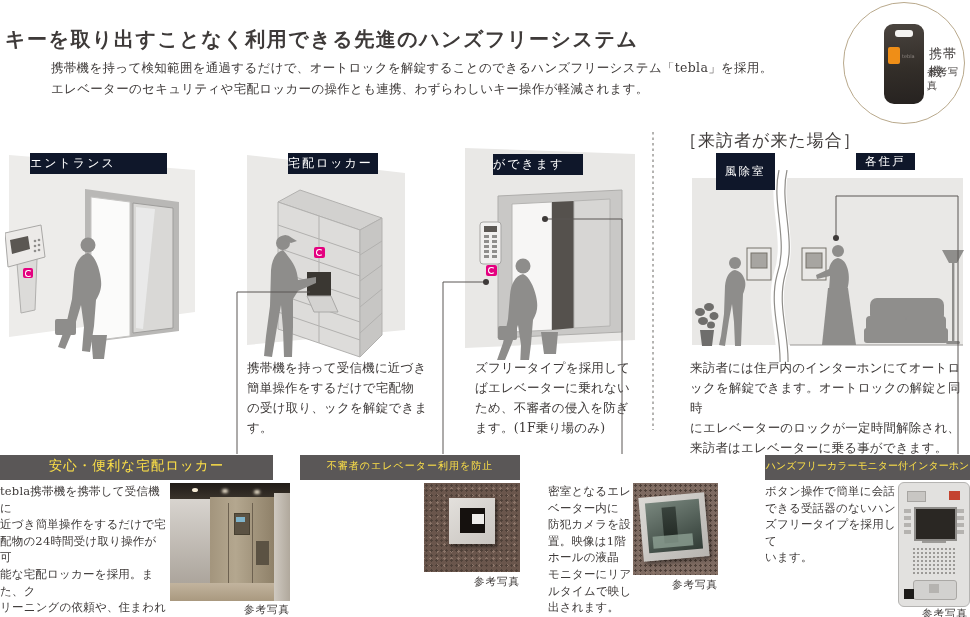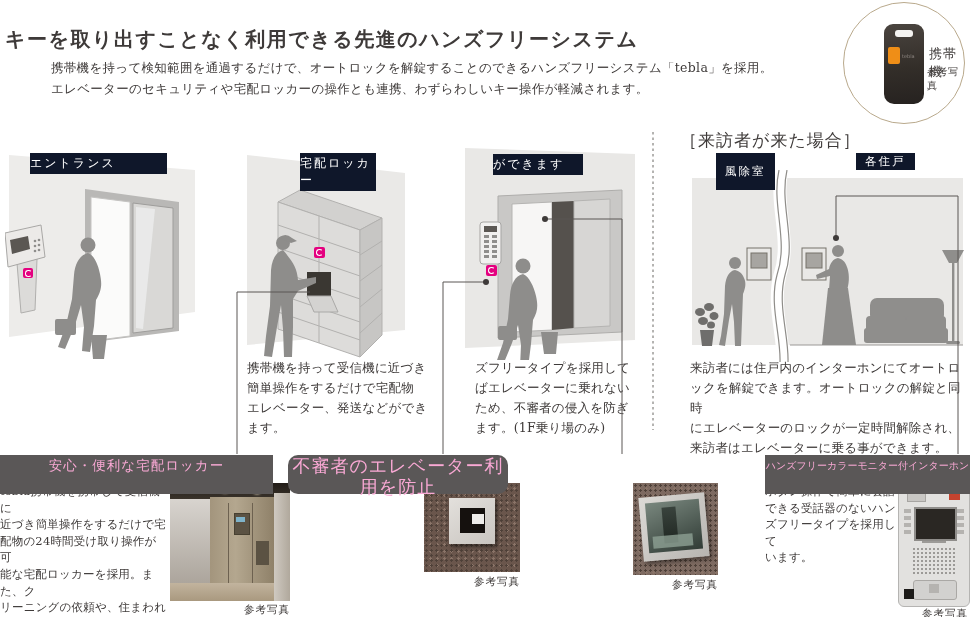--- a/index.html
+++ b/index.html
@@ -5,22 +5,22 @@
   html,body{margin:0;padding:0;background:#fff;}
   .page{position:relative;width:970px;height:617px;background:#fff;overflow:hidden;
         font-family:"DejaVu Serif","Liberation Serif",serif;color:#3e3a39;}
   .abs{position:absolute;}
   .page-title{left:5px;top:26px;font-size:20px;font-weight:bold;letter-spacing:1.5px;}
   .page-intro{left:5px;top:57px;font-size:12.5px;line-height:21px;letter-spacing:.3px;white-space:pre-line;margin-left:46px;}
   
   .scene-label{background:#0f172a;color:#fff;font-size:12px;letter-spacing:2px;
                padding:2px 0;text-align:left;z-index:6;}
   
-  .sec-header{background:#5a5757;color:#f9a8d4;font-size:13px;letter-spacing:1px;
-              text-align:center;height:39px;line-height:21px;z-index:6;}
+  .sec-header{background:#5a5757;color:#fde047;font-size:13px;letter-spacing:1px;
+              text-align:center;height:25px;line-height:21px;z-index:6;}
   .cap{font-size:12.5px;line-height:20px;letter-spacing:.2px;white-space:pre-line;}
   .sec-body{font-size:11.5px;line-height:16.6px;letter-spacing:.2px;white-space:pre-line;}
   .photo-cap{font-size:10.5px;letter-spacing:1px;text-align:right;}
   .visitor-case{font-size:17px;letter-spacing:1px;}
   svg{display:block;}
   .overlay{pointer-events:none;z-index:5;}
   
   .fob-circle{left:843px;top:2px;width:120px;height:120px;border:1px solid #b9a98c;border-radius:50%;background:#fff;}
   .fob-body{position:absolute;left:40px;top:21px;width:40px;height:80px;border-radius:9px 9px 10px 10px;
             background:linear-gradient(175deg,#4a443f 0%,#332e29 55%,#262220 100%);}
@@ -123,27 +123,27 @@
       </g>
       <rect x="77" y="127" width="24" height="24" fill="#3a3732"></rect>
       <polygon points="77,151 101,151 108,167 84,167" fill="#d4d3d1" stroke="#aaa9a7"></polygon>
     </g>
     <g fill="#8e8d8b">
       <circle cx="53" cy="98" r="7"></circle>
       <path d="M49,93 q6,-6 13,0 l5,3 -6,2 z"></path>
       <path d="M53,105 c-7,2 -11,9 -12,20 l-1,36 -4,30 -2,20 8,1 5,-30 4,-22 2,24 1,28 8,0 1,-30 0,-28 5,-8 18,-8 0,-6 -18,3 c-1,-12 -5,-18 -15,-30 z"></path>
     </g>
   </svg>
-  <div class="abs scene-label" style="left:300px;top:153px;width:76px;">宅配ロッカー</div>
+  <div class="abs scene-label" style="left:288px;top:153px;width:90px;">宅配ロッカー</div>
   <div class="abs tebla-chip" style="left:314px;top:247px;width:11px;height:11px;">
       <i></i>
     </div>
   <div class="abs cap" style="left:247px;top:358px;width:185px;">携帯機を持って受信機に近づき
 簡単操作をするだけで宅配物
-エレベーター、発送などができます。</div>
+の受け取り、ックを解錠できます。</div>
 
   <svg class="abs" width="200" height="220" viewBox="0 0 200 220" style="left:460px;top:140px;">
     <polygon points="5,8 175,14 175,200 5,208" fill="#e9e8e6"></polygon>
     <g>
       <polygon points="38,56 162,50 162,192 38,198" fill="#c9c8c6" stroke="#aeadab"></polygon>
       <polygon points="52,64 92,62 92,190 52,192" fill="#f7f6f5" stroke="#b5b4b2"></polygon>
       <polygon points="92,62 114,61 114,188 92,190" fill="#55514d"></polygon>
       <polygon points="114,61 150,59 150,186 114,188" fill="#d7d6d4" stroke="#b5b4b2"></polygon>
     </g>
     <g>
@@ -252,28 +252,36 @@
     <div class="abs" style="left:40px;top:14px;width:64px;height:92px;background:linear-gradient(90deg,#a3957d,#b4a78f 40%,#8f8169);"></div>
     <div class="abs" style="left:58px;top:20px;width:1px;height:84px;background:#6d6150;box-shadow:24px 0 #6d6150;"></div>
     <div class="abs" style="left:64px;top:30px;width:14px;height:20px;background:#5b5243;border:1px solid #474031;"></div>
     <div class="abs" style="left:66px;top:34px;width:9px;height:5px;background:#7fb3c9;"></div>
     <div class="abs" style="left:86px;top:58px;width:13px;height:24px;background:#5b5243;"></div>
     <div class="abs" style="left:104px;top:10px;width:16px;height:108px;background:linear-gradient(90deg,#cfc9c1,#b0a89c);"></div>
     <div class="abs" style="left:0;top:100px;width:104px;height:18px;background:linear-gradient(180deg,#c2b49e,#a9997f);"></div>
   </div>
   <div class="abs photo-cap" style="left:170px;top:603px;width:120px;">参考写真</div>
 
-  <div class="abs sec-header" style="left:288px;top:455px;width:220px;font-size:18px;border-radius:10px;">不審者のエレベーター利用を防止</div>
+  <div class="abs sec-header" style="left:300px;top:455px;width:220px;font-size:10px;">不審者のエレベーター利用を防止</div>
   <div class="abs photo speckle" style="left:424px;top:483px;width:96px;height:89px;background-color:#6a564c;">
     <div class="abs" style="left:25px;top:15px;width:46px;height:46px;background:linear-gradient(145deg,#e3e0dc,#c9c5c0);box-shadow:2px 3px 4px rgba(0,0,0,.45);"></div>
     <div class="abs" style="left:36px;top:25px;width:25px;height:25px;background:#15110e;"></div>
     <div class="abs" style="left:48px;top:31px;width:12px;height:10px;background:#efedea;"></div>
   </div>
   <div class="abs photo-cap" style="left:424px;top:575px;width:96px;">参考写真</div>
 
+  <div class="abs sec-body" style="left:548px;top:483px;width:86px;">密室となるエレ
+ベーター内に
+防犯カメラを設
+置。映像は1階
+ホールの液晶
+モニターにリア
+ルタイムで映し
+出されます。</div>
   <div class="abs photo speckle" style="left:633px;top:483px;width:85px;height:92px;background-color:#7d6a61;">
     <div class="abs" style="left:8px;top:12px;width:66px;height:64px;background:linear-gradient(135deg,#dcdad6,#b7b4b0);transform:rotate(-5deg);box-shadow:2px 3px 4px rgba(0,0,0,.4);"></div>
     <div class="abs" style="left:14px;top:18px;width:54px;height:50px;background:linear-gradient(160deg,#79877e,#46524b 70%,#323c36);transform:rotate(-5deg);"></div>
     <div class="abs" style="left:30px;top:24px;width:14px;height:36px;background:linear-gradient(180deg,#39433d,#202722);transform:rotate(-5deg);"></div>
     <div class="abs" style="left:20px;top:52px;width:40px;height:12px;background:#8da094;transform:rotate(-5deg);opacity:.8;"></div>
   </div>
   <div class="abs photo-cap" style="left:633px;top:578px;width:85px;">参考写真</div>
 
   <div class="abs sec-header" style="left:765px;top:455px;width:205px;font-size:10px;letter-spacing:0;">ハンズフリーカラーモニター付インターホン</div>
   <div class="abs sec-body" style="left:765px;top:483px;width:142px;">ボタン操作で簡単に会話

